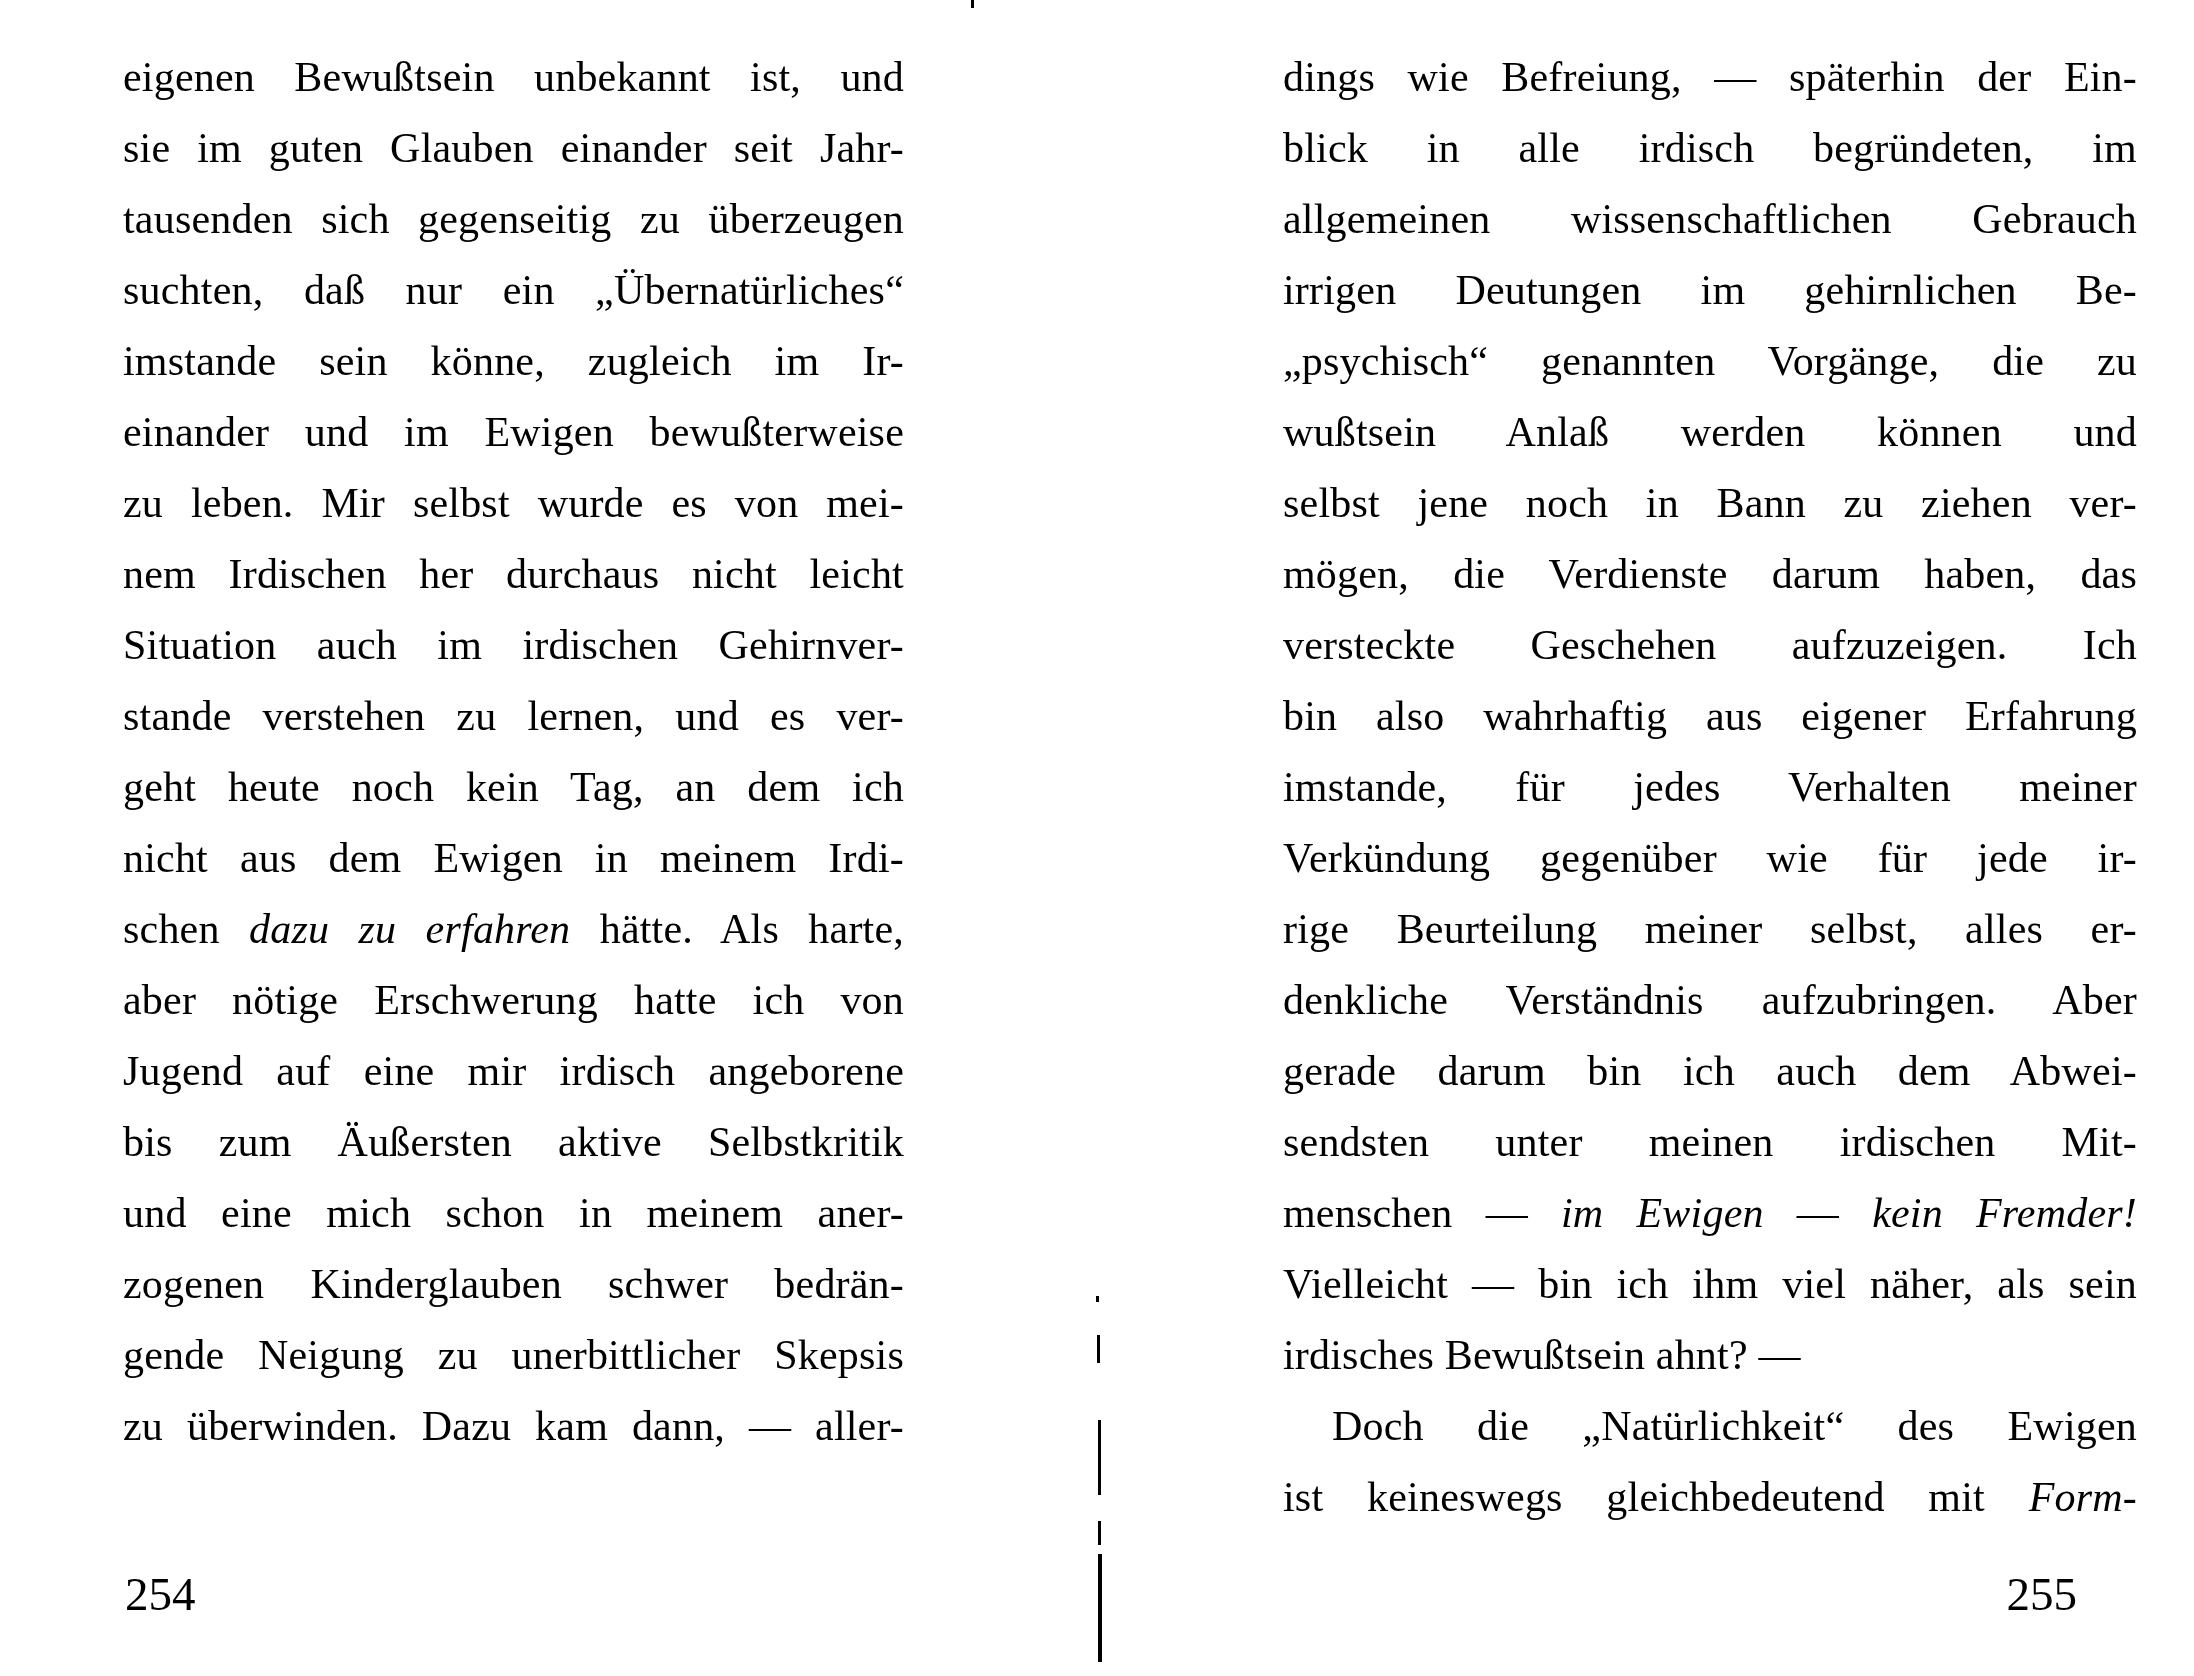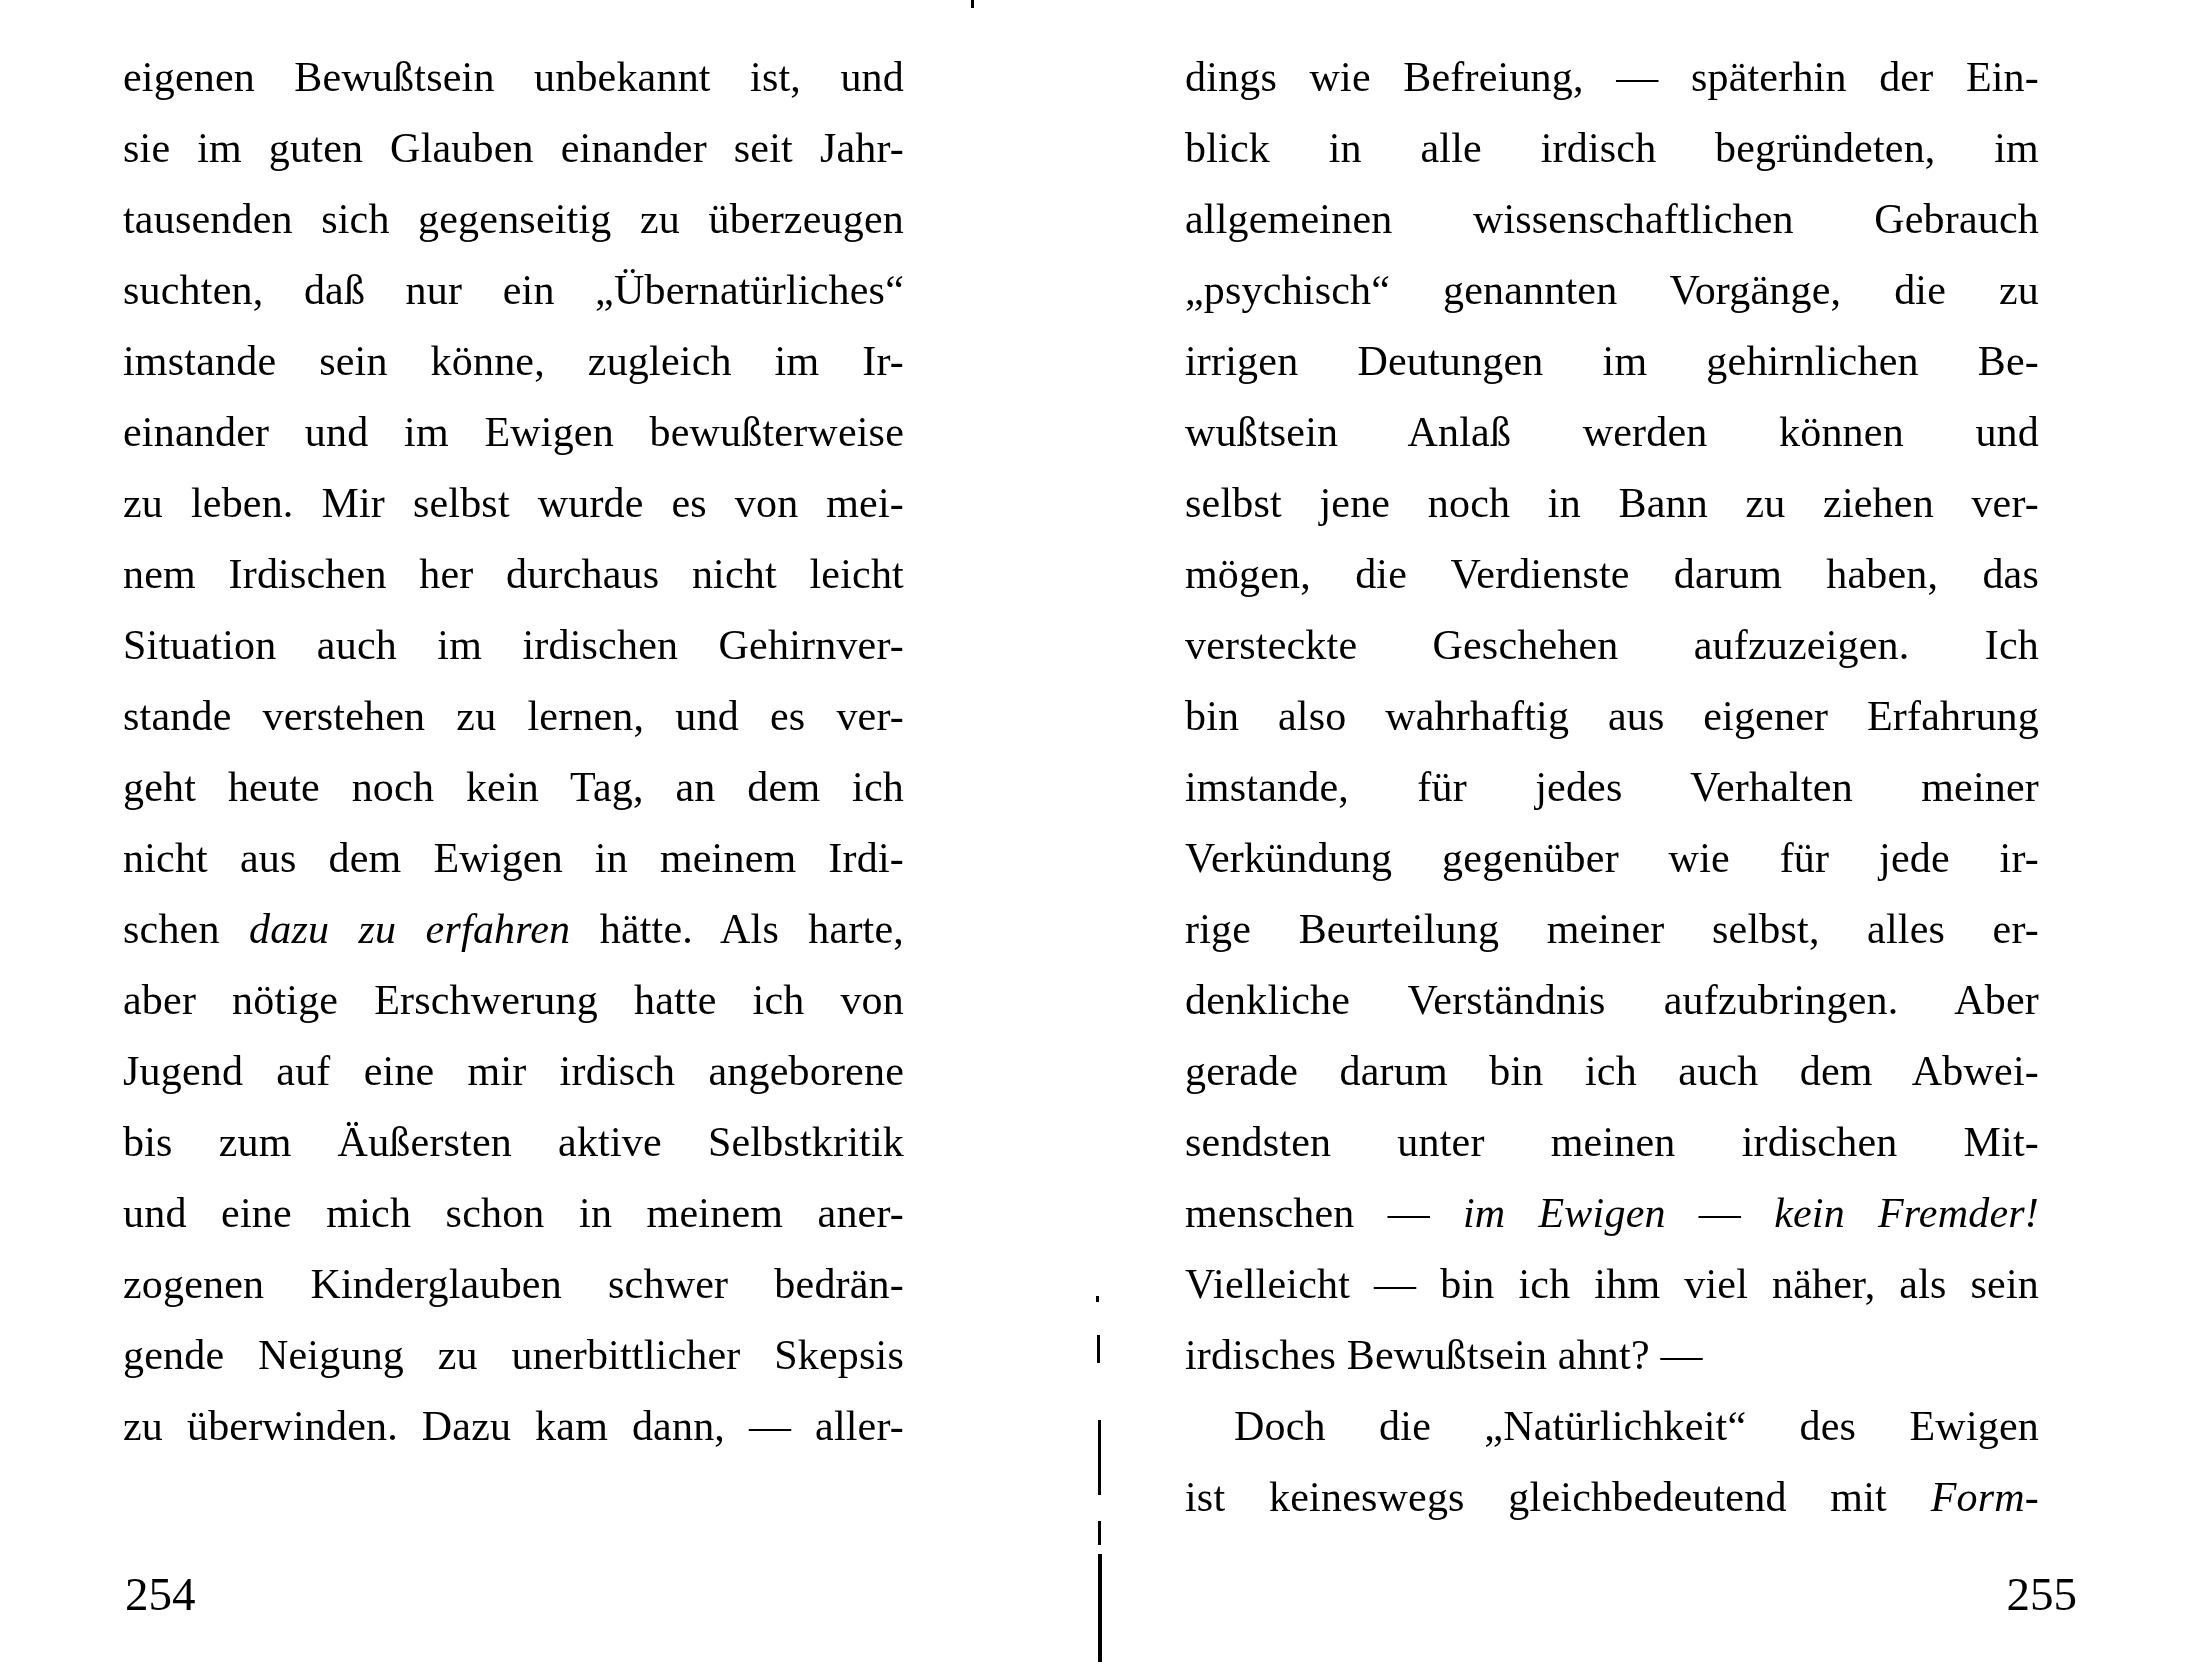--- a/index.html
+++ b/index.html
@@ -22,21 +22,21 @@
     line-height: 71px;
     letter-spacing: 0.2px;
     color: #000;
   }
   #left-column {
     left: 123px;
     top: 42px;
     width: 781px;
   }
   #right-column {
-    left: 1185px;
+    left: 1283px;
     top: 42px;
     width: 854px;
   }
   .text-line {
     text-align: justify;
     text-align-last: justify;
     white-space: normal;
     height: 71px;
   }
   .text-line.no-justify-last {
@@ -99,22 +99,22 @@
       <div class="text-line"><span>und eine mich schon in meinem aner-</span></div>
       <div class="text-line"><span>zogenen Kinderglauben schwer bedrän-</span></div>
       <div class="text-line"><span>gende Neigung zu unerbittlicher Skepsis</span></div>
       <div class="text-line"><span>zu überwinden. Dazu kam dann, — aller-</span></div>
     </div>
 
   <div id="right-column" class="text-column">
       <div class="text-line"><span>dings wie Befreiung, — späterhin der Ein-</span></div>
       <div class="text-line"><span>blick in alle irdisch begründeten, im</span></div>
       <div class="text-line"><span>allgemeinen wissenschaftlichen Gebrauch</span></div>
+      <div class="text-line"><span>irrigen Deutungen im gehirnlichen Be-</span></div>
       <div class="text-line"><span>„psychisch“ genannten Vorgänge, die zu</span></div>
-      <div class="text-line"><span>irrigen Deutungen im gehirnlichen Be-</span></div>
       <div class="text-line"><span>wußtsein Anlaß werden können und</span></div>
       <div class="text-line"><span>selbst jene noch in Bann zu ziehen ver-</span></div>
       <div class="text-line"><span>mögen, die Verdienste darum haben, das</span></div>
       <div class="text-line"><span>versteckte Geschehen aufzuzeigen. Ich</span></div>
       <div class="text-line"><span>bin also wahrhaftig aus eigener Erfahrung</span></div>
       <div class="text-line"><span>imstande, für jedes Verhalten meiner</span></div>
       <div class="text-line"><span>Verkündung gegenüber wie für jede ir-</span></div>
       <div class="text-line"><span>rige Beurteilung meiner selbst, alles er-</span></div>
       <div class="text-line"><span>denkliche Verständnis aufzubringen. Aber</span></div>
       <div class="text-line"><span>gerade darum bin ich auch dem Abwei-</span></div>

